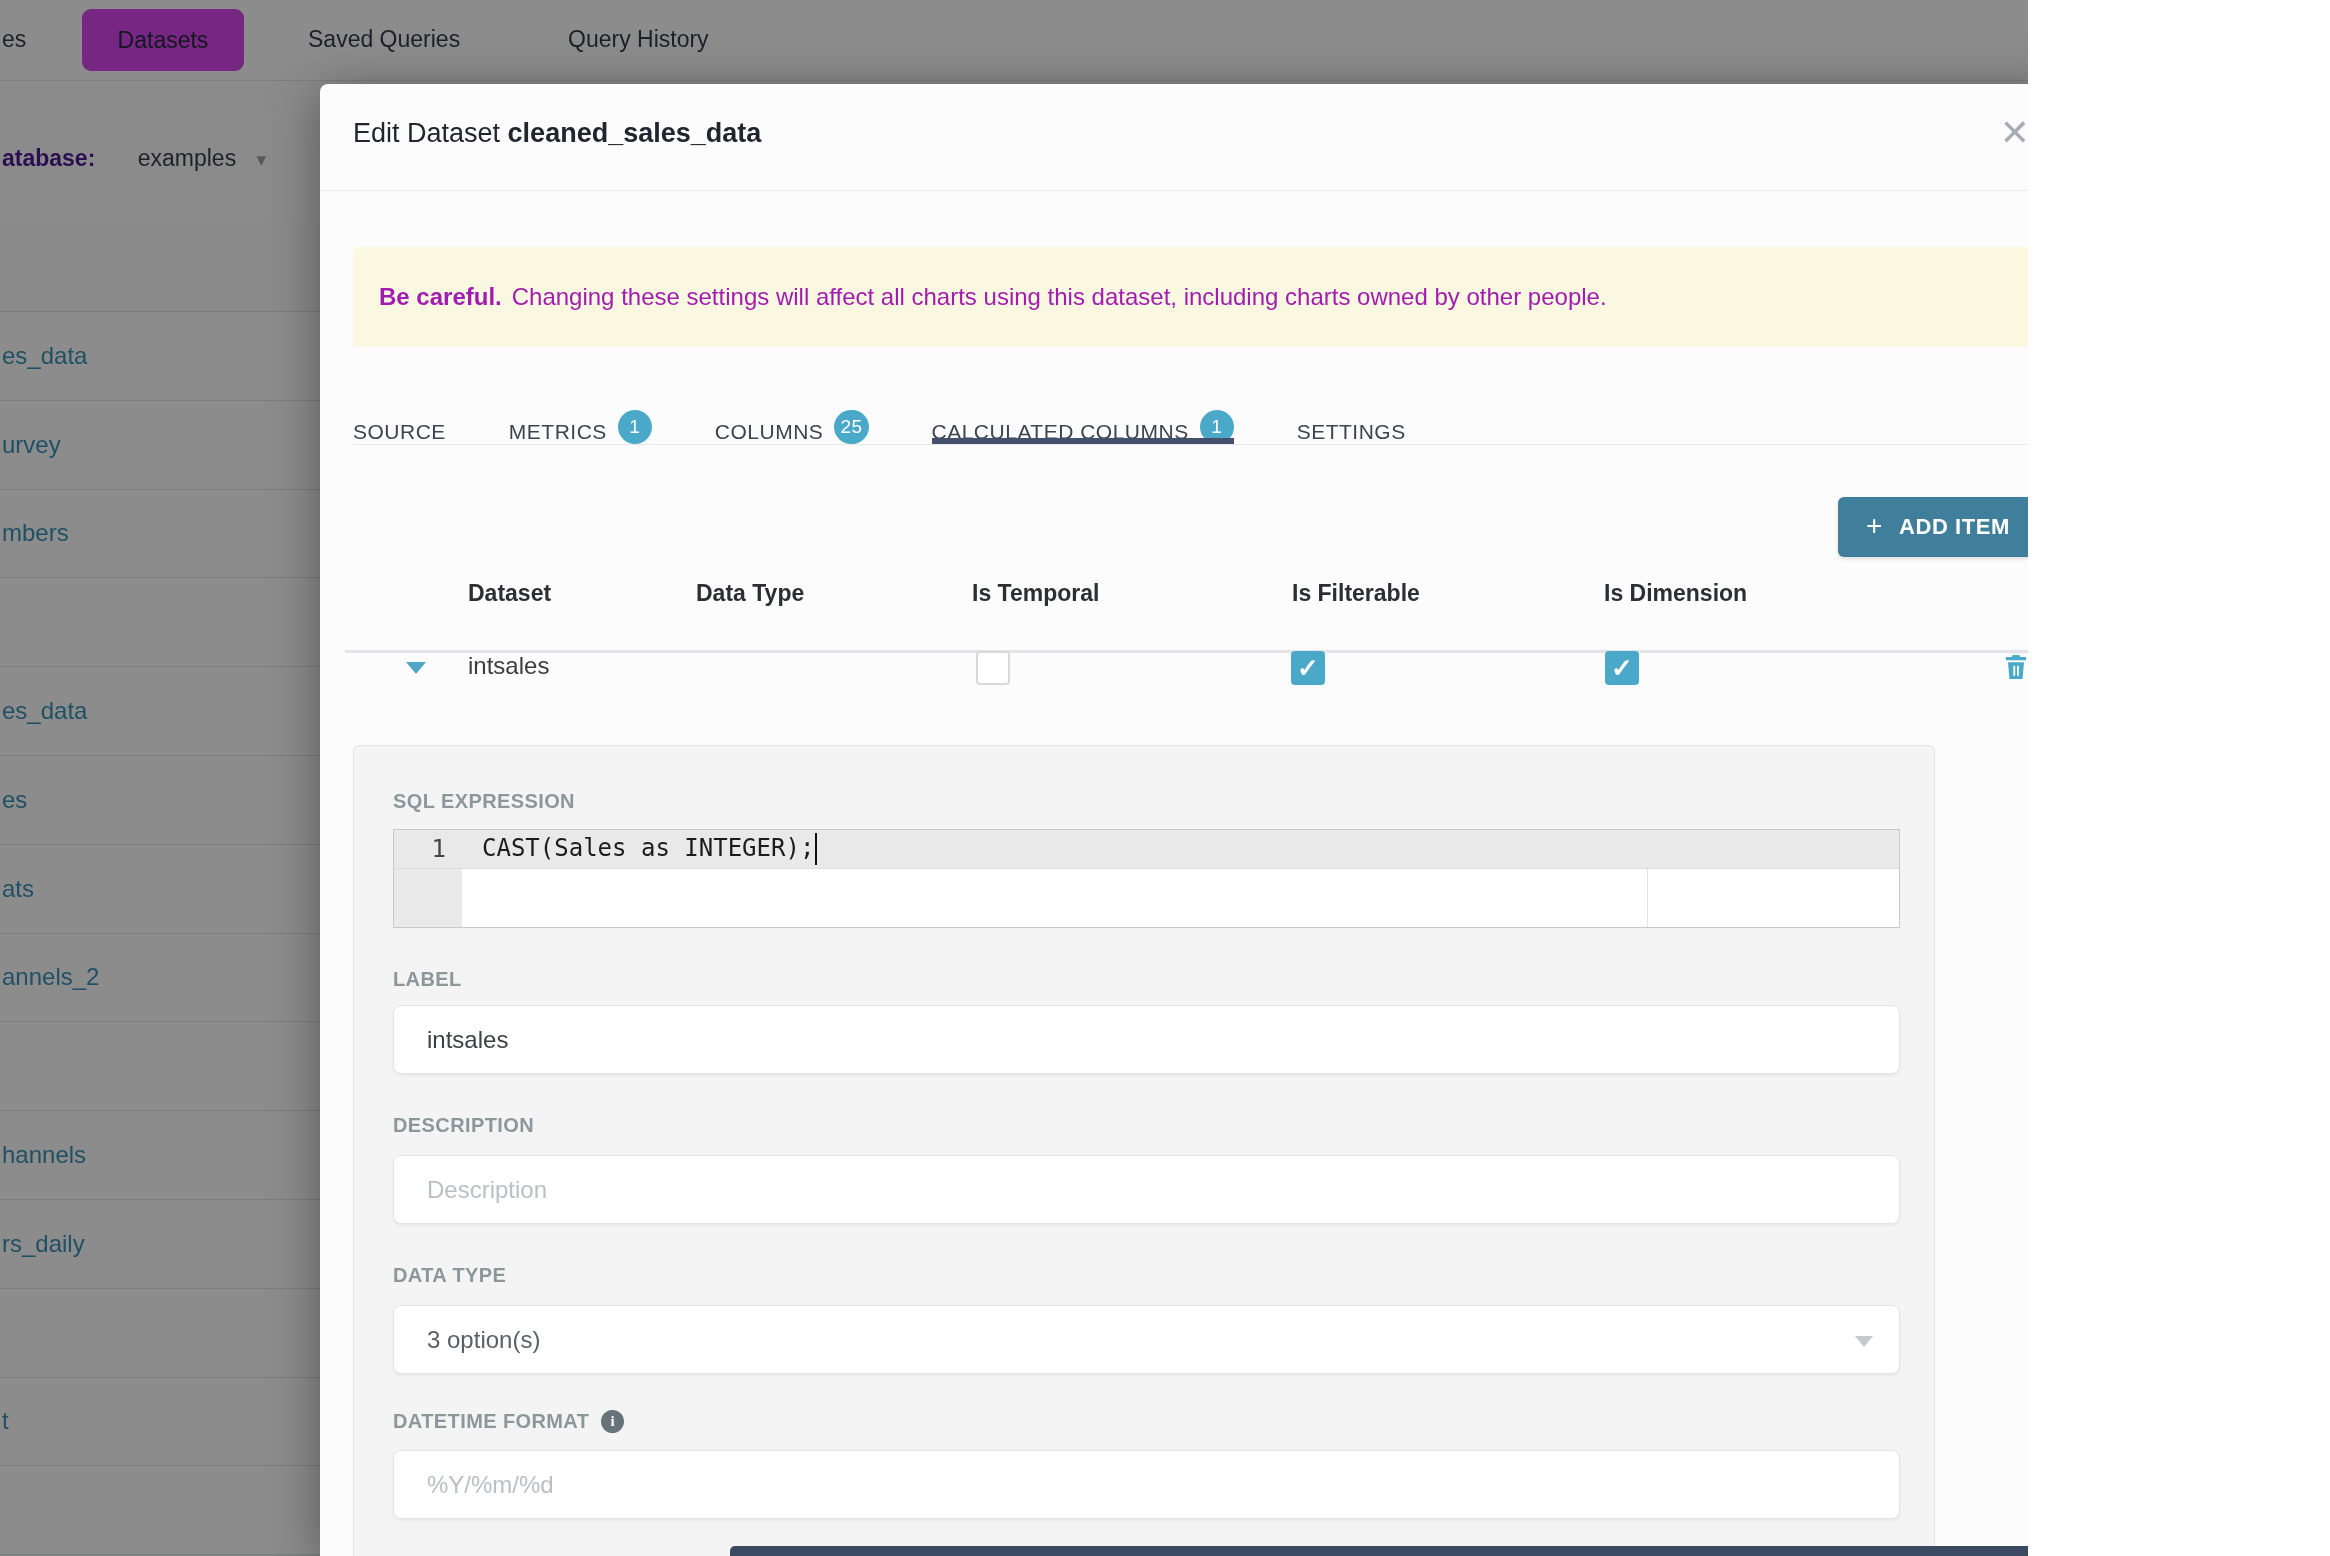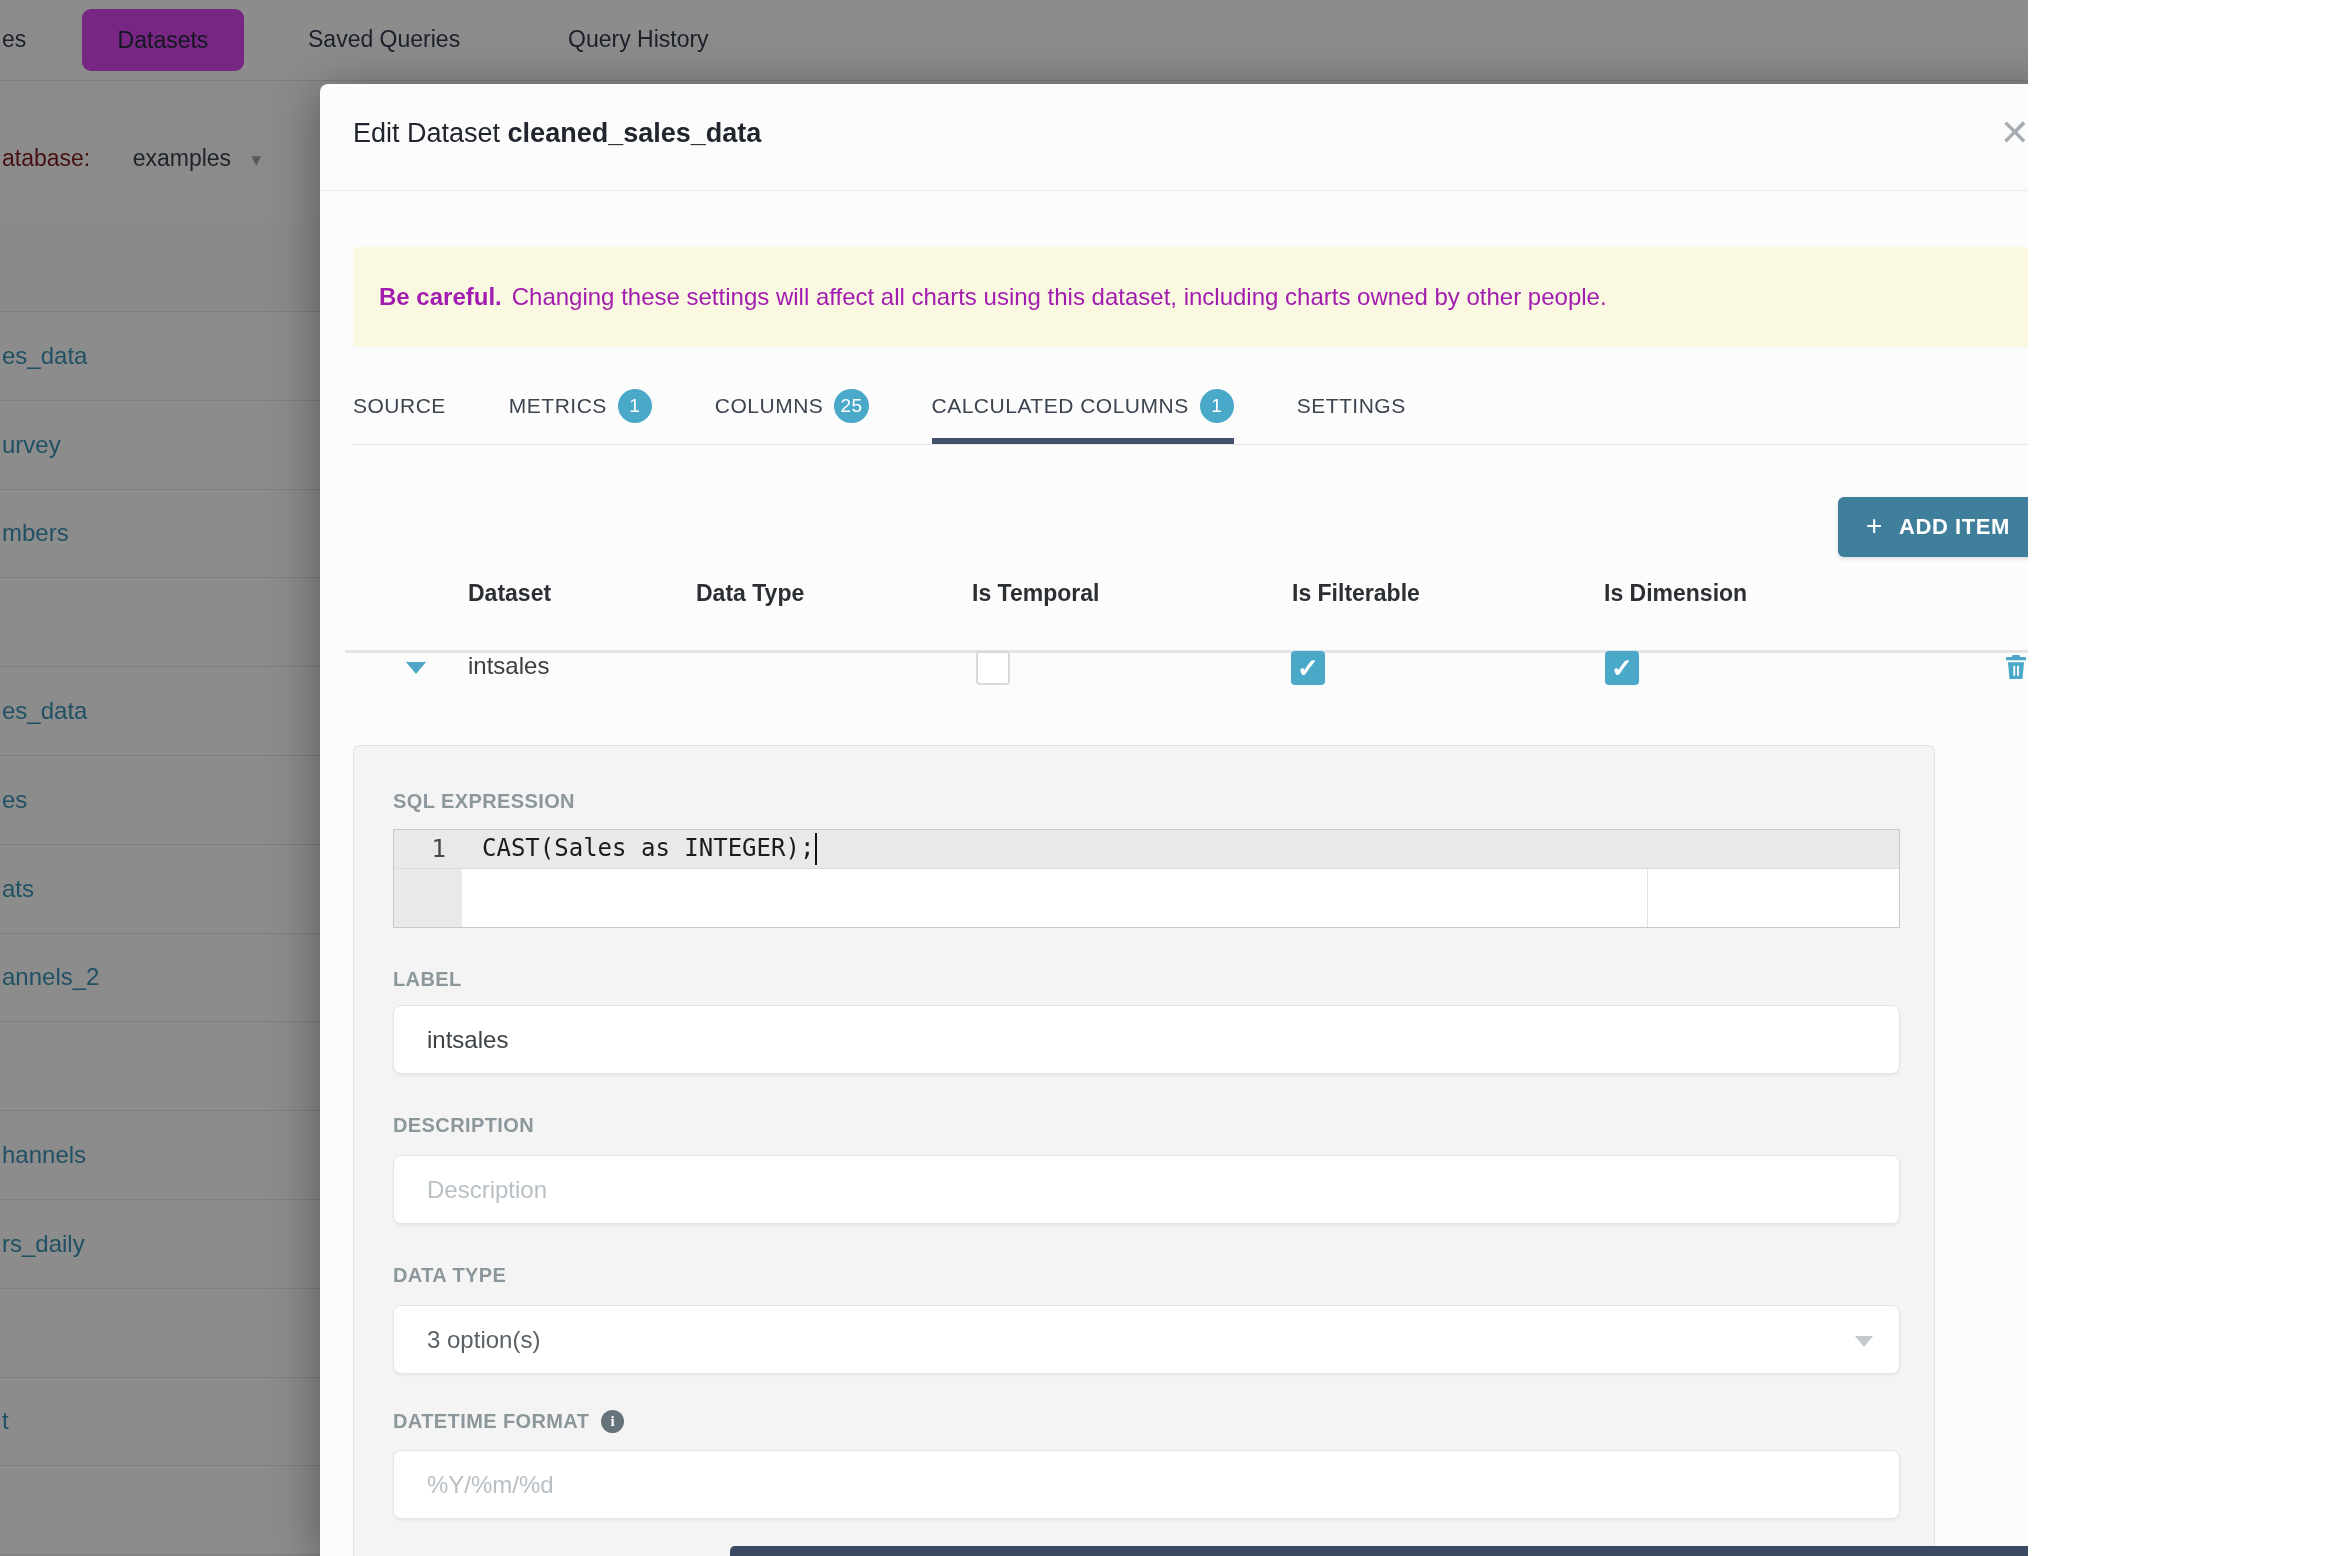--- a/index.html
+++ b/index.html
@@ -11,21 +11,21 @@
     border-bottom:1px solid #e6e8ea;}
   .nav-tab{position:absolute;top:26px;font-size:23px;color:#353f4e;white-space:nowrap;}
   .nav-pill{position:absolute;left:82px;top:9px;width:162px;height:62px;background:#d946ef;
     border-radius:9px;display:flex;align-items:center;justify-content:center;
     font-size:23px;color:#232c3b;}
   .bulk-btn{position:absolute;left:2179px;top:8px;width:230px;height:64px;background:#dde3e6;
     border-radius:6px;display:flex;align-items:center;padding-left:34px;
     font-size:23px;font-weight:bold;color:#14616f;letter-spacing:.4px;white-space:nowrap;}
   .bg-toolbar{position:absolute;left:0;top:81px;width:2330px;height:142px;background:#fdfdfd;}
   .db-row{position:absolute;left:2px;top:64px;font-size:23px;color:#3a424d;white-space:nowrap;}
-  .db-label{font-weight:normal;color:#7f1d1d;}
+  .db-label{font-weight:bold;color:#4c1d95;}
   .db-value{margin-left:36px;}
   .db-caret{margin-left:14px;color:#9ca3ab;font-size:19px;}
   .bg-thead{position:absolute;left:0;top:223px;width:2330px;height:88px;background:#fbfbfb;
     border-bottom:1px solid #dfe1e3;}
   .actions-header{position:absolute;left:2162px;top:28px;font-size:23px;font-weight:bold;color:#24292f;}
   .bg-tbody{position:absolute;left:0;top:312px;width:2330px;height:1244px;}
   .bg-row{height:87.8px;background:#ffffff;border-bottom:1px solid #e2e4e6;
     display:flex;align-items:center;}
   .bg-link{font-size:24px;color:#3b93b4;padding-left:2px;}
 
@@ -41,21 +41,21 @@
   .modal-title b{font-weight:bold;}
   .close-x{position:absolute;right:40px;top:28px;font-size:36px;color:#a6abb4;cursor:default;}
 
   .banner{position:absolute;left:33px;top:163px;width:1687px;height:100px;background:#fbf8e1;
     border-radius:4px;display:flex;align-items:center;padding:0 26px;box-sizing:border-box;
     font-size:24px;color:#a21caf;}
   .banner b{margin-right:10px;}
 
   .tabs{position:absolute;left:33px;top:283px;width:1687px;height:77px;
     border-bottom:1px solid #e7e7e9;display:flex;gap:63px;align-items:center;}
-  .tab{position:relative;height:100%;display:flex;align-items:center;gap:11px;
+  .tab{position:relative;height:100%;display:flex;align-items:flex-end;gap:11px;
     font-size:21px;color:#3c4450;letter-spacing:.5px;white-space:nowrap;}
   .tab.active::after{content:'';position:absolute;left:0;right:0;bottom:0;height:6px;background:#43506c;}
   .badge{min-width:34px;height:34px;padding:0 6px;box-sizing:border-box;border-radius:17px;
     background:#4aa8c9;color:#fff;font-size:19px;display:flex;align-items:center;justify-content:center;}
 
   .add-item{position:absolute;left:1518px;top:413px;width:200px;height:60px;background:#3f7f9b;
     border-radius:6px;display:flex;align-items:center;justify-content:center;
     color:#ffffff;font-size:22px;font-weight:bold;letter-spacing:.6px;box-shadow:0 2px 4px rgba(0,0,0,0.12);}
   .add-item .plus{font-size:28px;font-weight:normal;margin-right:16px;margin-top:-2px;}
 

